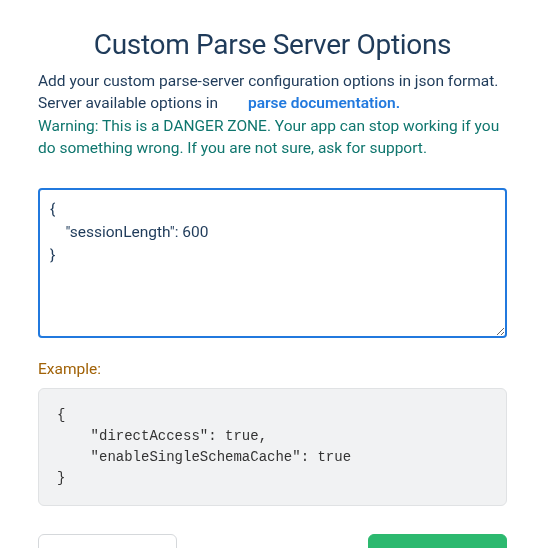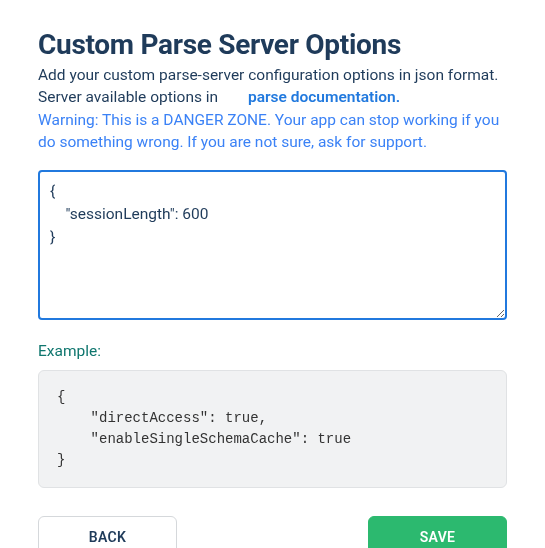--- a/index.html
+++ b/index.html
@@ -9,61 +9,62 @@
     }
     body {
       font-family: -apple-system, BlinkMacSystemFont, "Segoe UI", Roboto, Helvetica, Arial, sans-serif;
       width: 545px;
       height: 548px;
       padding: 28px 38px;
       color: #1f3b5a;
     }
     .title {
       font-size: 28px;
-      font-weight: 700;
+      font-weight: 400;
       color: #1f3b5a;
-      margin-bottom: 4px;
+      margin-bottom: 10px;
       letter-spacing: -0.3px;
+      text-align: center;
     }
     .description {
       font-size: 15.5px;
       line-height: 1.4;
       color: #1f3b5a;
       margin-bottom: 2px;
     }
     .doc-link {
       color: #2179de;
       font-weight: 600;
       text-decoration: none;
       cursor: pointer;
       padding-left: 26px;
     }
     .warning {
       font-size: 15.5px;
       line-height: 1.4;
-      color: #3b82f6;
-      margin-bottom: 16px;
+      color: #0f766e;
+      margin-bottom: 28px;
     }
     .config-input {
       width: 100%;
       height: 150px;
       border: 2px solid #2179de;
       border-radius: 4px;
       padding: 8px 10px;
       font-family: -apple-system, BlinkMacSystemFont, "Segoe UI", Roboto, sans-serif;
       font-size: 15.5px;
       color: #1f3b5a;
       resize: both;
       outline: none;
       line-height: 1.5;
       overflow: auto;
     }
     .example-label {
       font-size: 15.5px;
-      color: #0f766e;
+      color: #a16207;
       margin-top: 18px;
       margin-bottom: 10px;
     }
     .example-box {
       width: 100%;
       background: #f1f2f3;
       border: 1px solid #e0e2e4;
       border-radius: 6px;
       padding: 16px 18px;
       font-family: "SFMono-Regular", Consolas, "Liberation Mono", Menlo, monospace;

